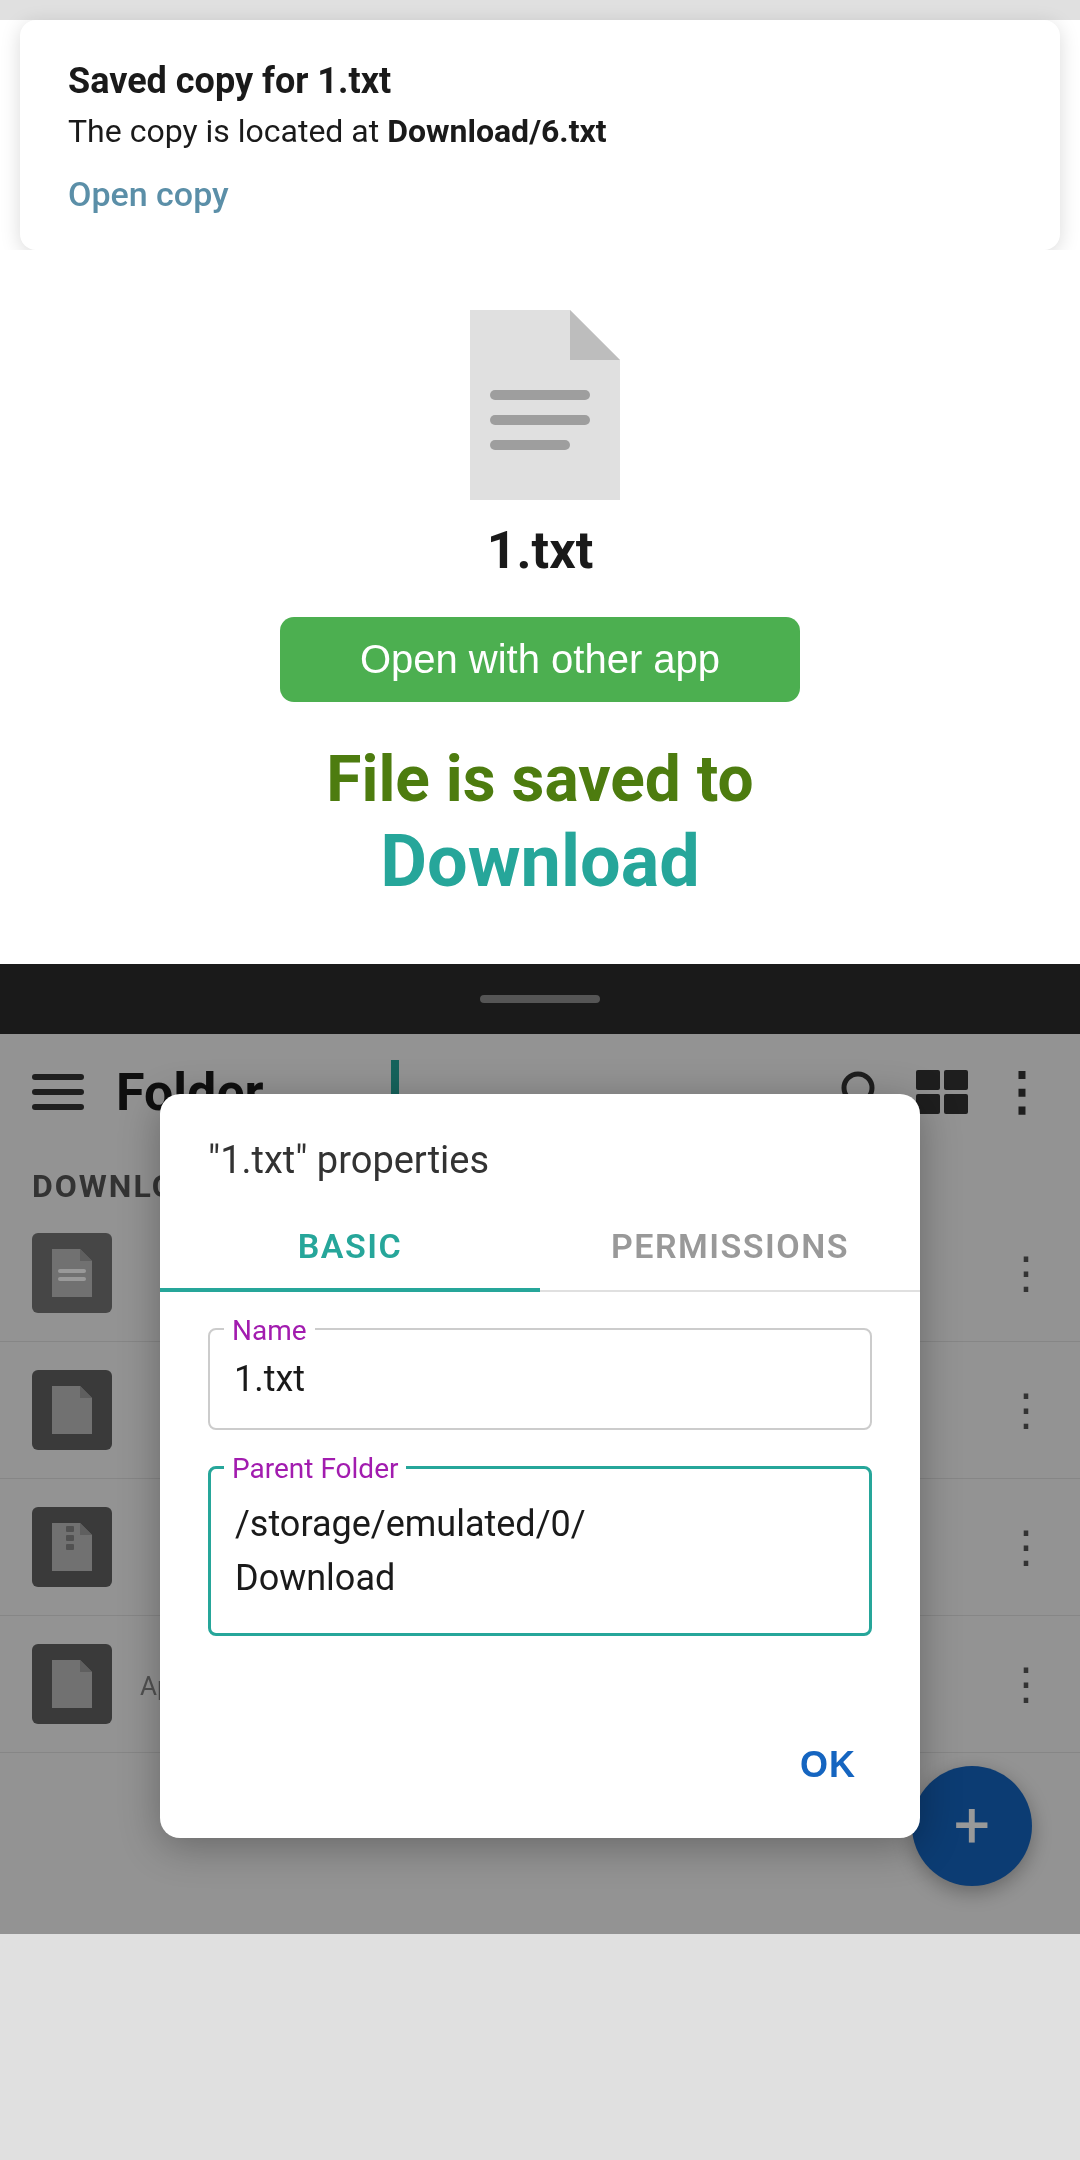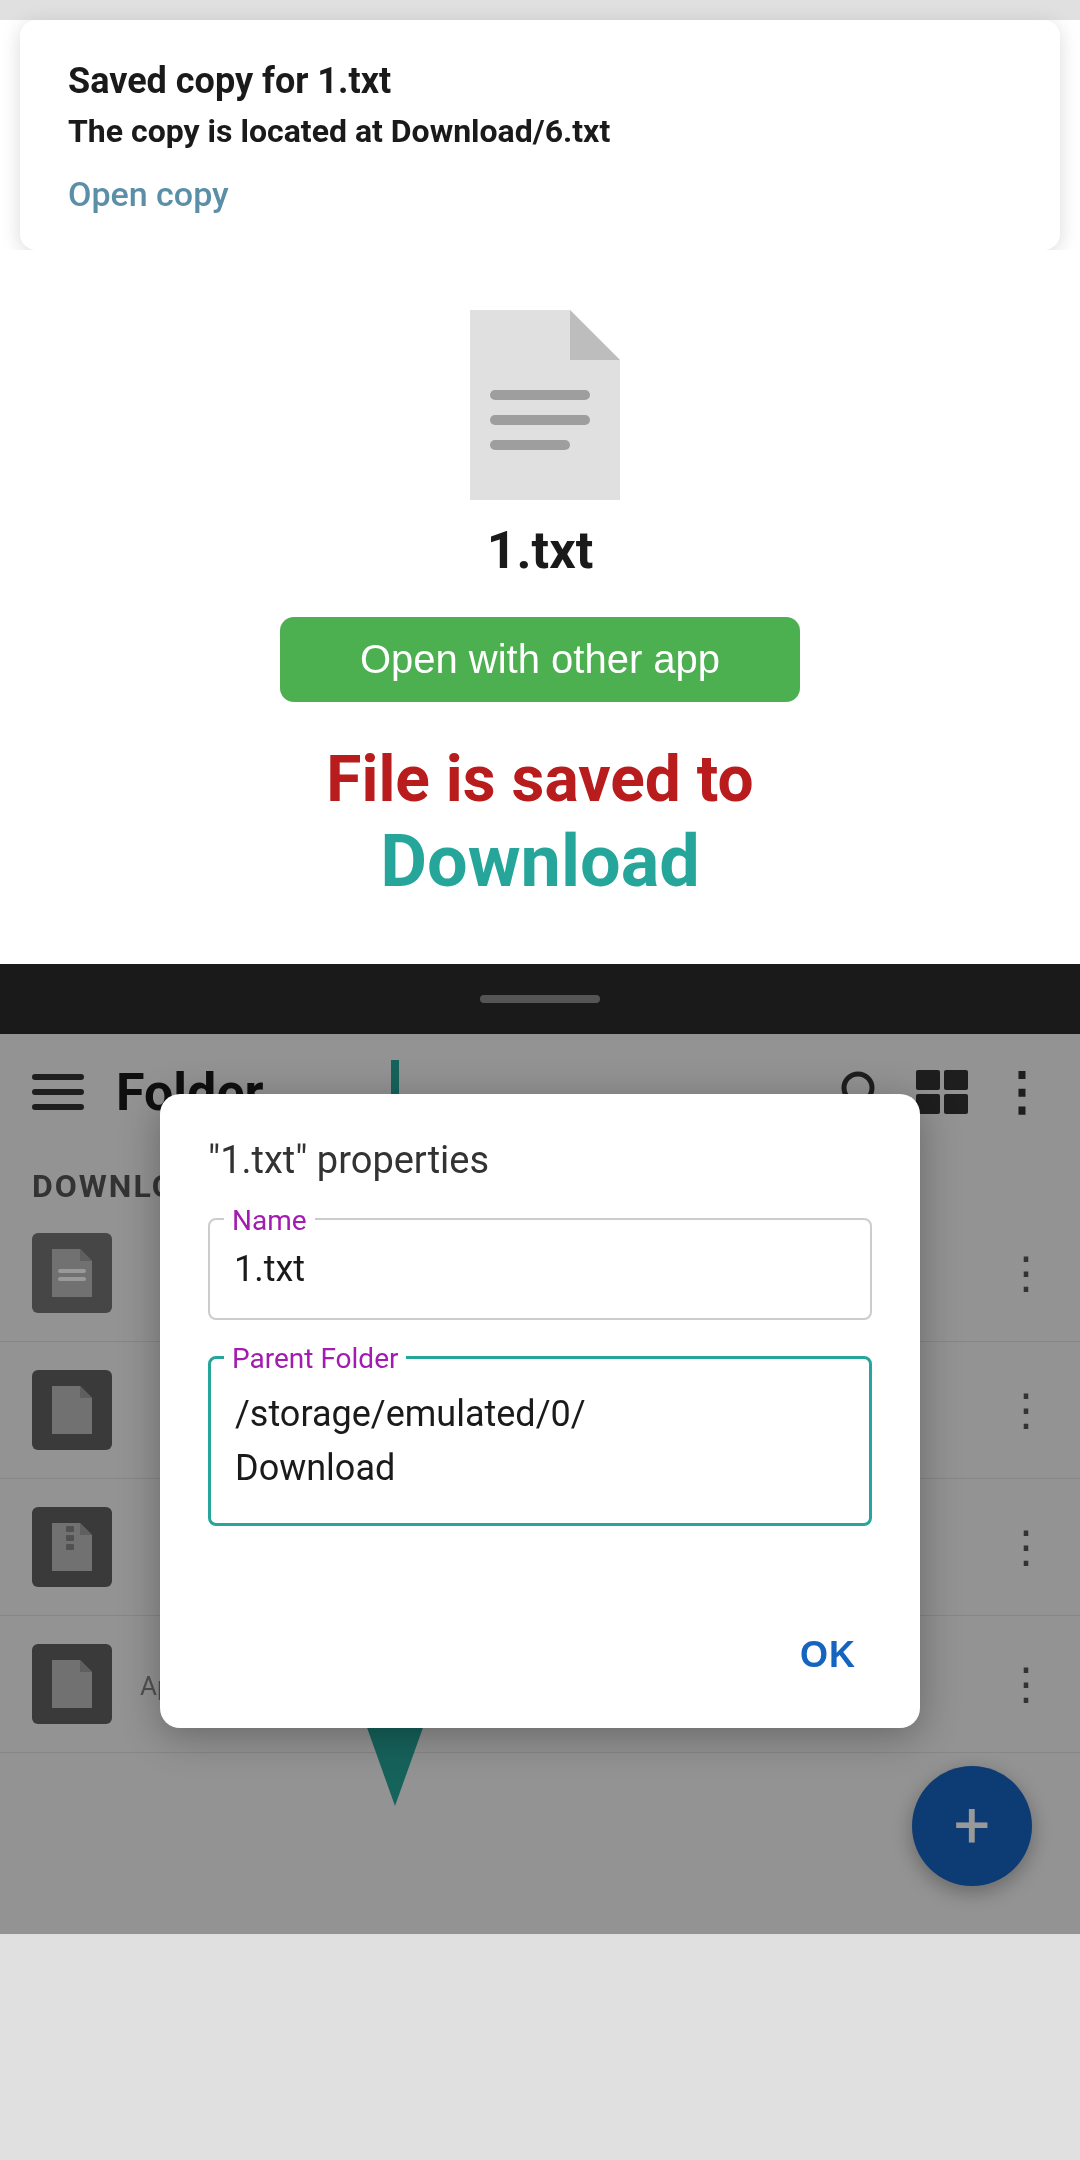--- a/index.html
+++ b/index.html
@@ -34,21 +34,21 @@
       font-weight: 700;
       color: #1a1a1a;
       margin-bottom: 10px;
     }
     .snackbar-subtitle {
       font-size: 32px;
       color: #444;
       margin-bottom: 24px;
     }
     .snackbar-subtitle span {
-      font-weight: 700;
+      font-weight: 400;
       color: #1a1a1a;
     }
     .snackbar-link {
       font-size: 34px;
       color: #5b8fa8;
       font-weight: 500;
     }
 
     
     .file-icon-area {
@@ -80,21 +80,21 @@
       padding: 20px 80px;
       font-size: 40px;
       font-weight: 500;
       cursor: pointer;
       margin-bottom: 40px;
     }
 
     .file-saved-text {
       font-size: 64px;
       font-weight: 700;
-      color: #b91c1c;
+      color: #4d7c0f;
       text-align: center;
       line-height: 1.2;
     }
 
     .download-text {
       font-size: 72px;
       font-weight: 700;
       color: #26a69a;
       text-align: center;
       margin-bottom: 30px;
@@ -475,20 +475,24 @@
 
   <div class="fab">
     <span>+</span>
   </div>
 
   <div class="dialog-overlay">
     <div class="dialog">
 
       <div class="dialog-title">"1.txt" properties</div>
 
+      <div class="dialog-tabs">
+        <div class="dialog-tab active">BASIC</div>
+        <div class="dialog-tab inactive">PERMISSIONS</div>
+      </div>
 
       <div class="dialog-body">
 
         <div class="input-group">
           <div class="input-label">Name</div>
           <div class="input-field">1.txt</div>
         </div>
 
         <div class="input-group">
           <div class="input-label">Parent Folder</div>

